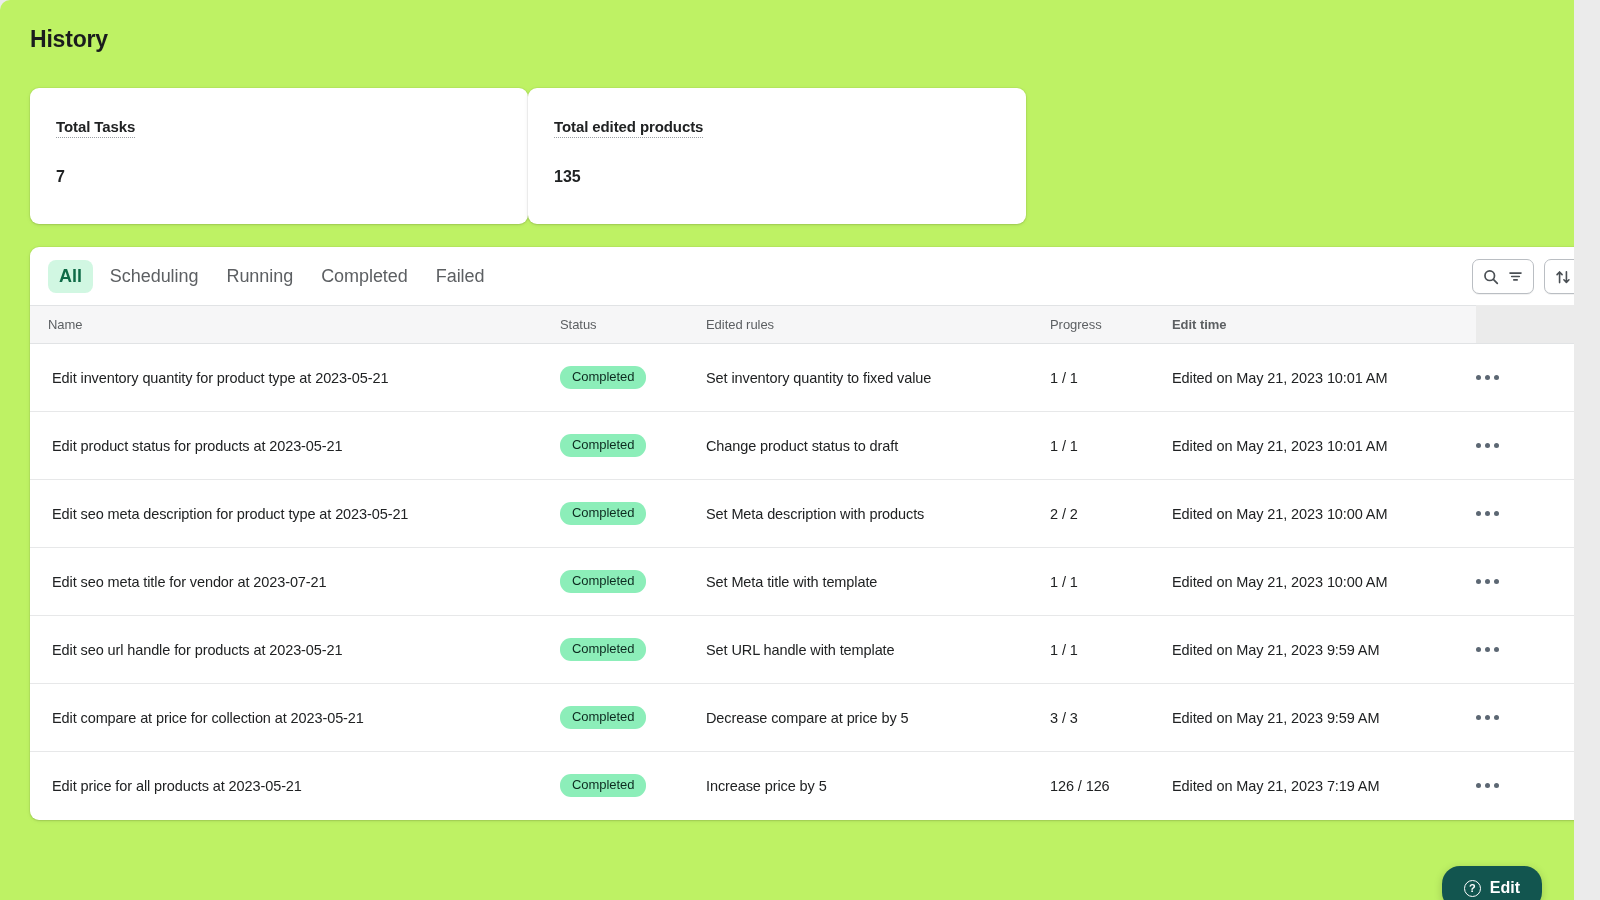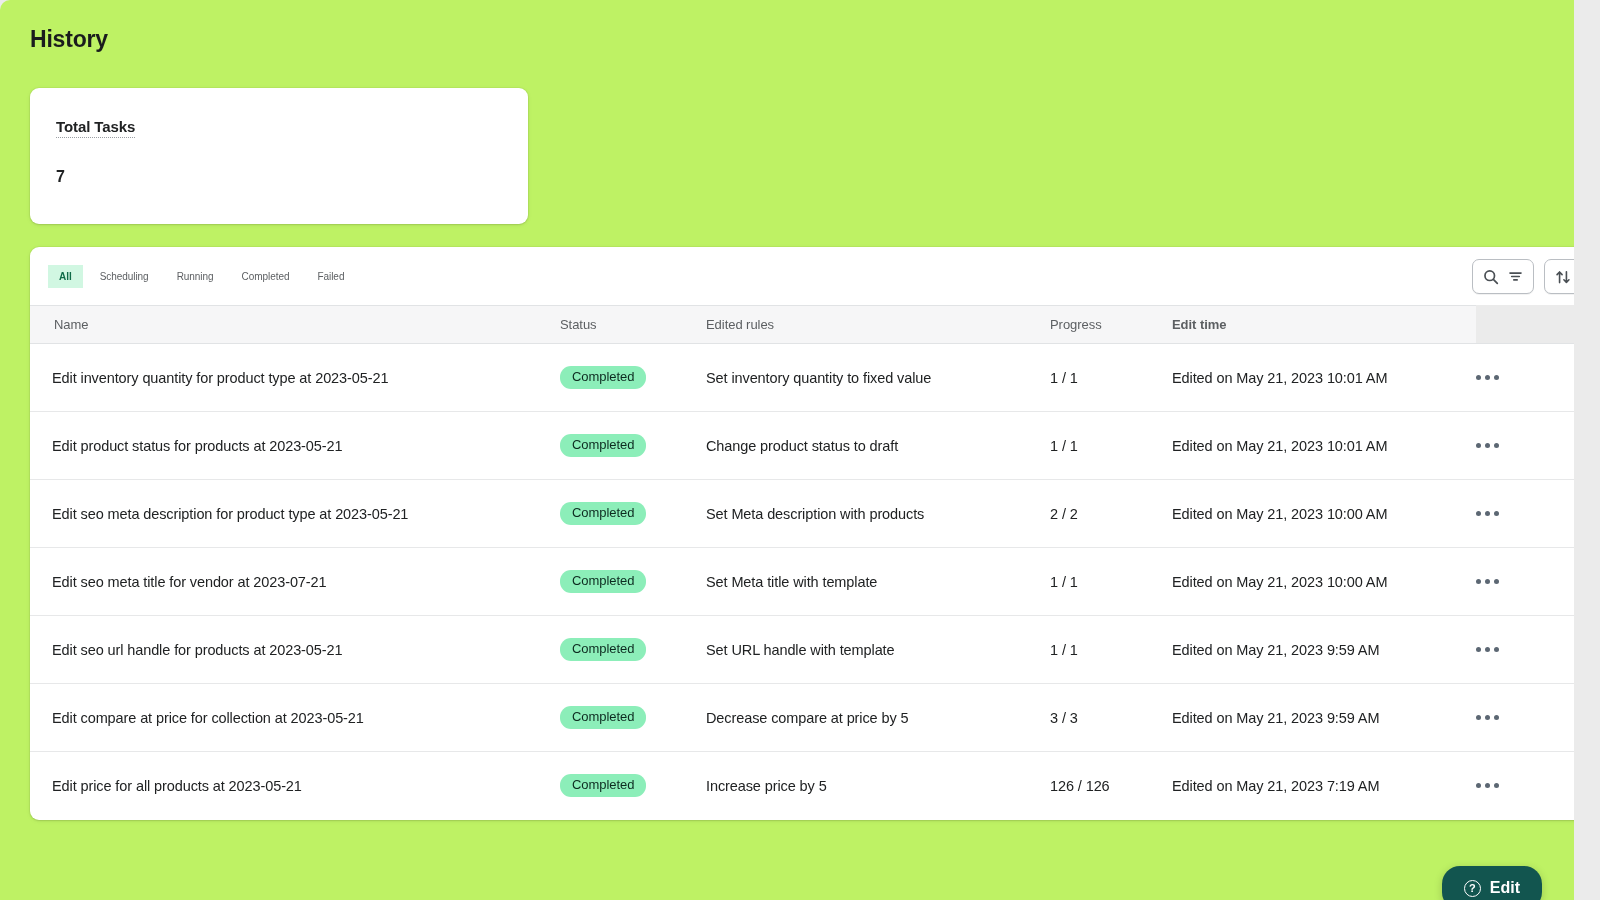--- a/index.html
+++ b/index.html
@@ -85,25 +85,25 @@
     align-items: center;
     padding: 0 16px 0 18px;
     position: relative;
   }
   .tabs {
     display: flex;
     align-items: center;
     gap: 6px;
   }
   .tab {
-    font-size: 10px;
+    font-size: 18px;
     font-weight: 500;
     color: #5c5f62;
     padding: 6px 11px;
-    border-radius: 0;
+    border-radius: 8px;
     cursor: pointer;
     white-space: nowrap;
     letter-spacing: -0.05px;
   }
   .tab.active {
     background: #d1f7e2;
     color: #0f6b47;
     font-weight: bold;
   }
 
@@ -139,21 +139,21 @@
     background: #f6f6f7;
     font-size: 13px;
     font-weight: 500;
     color: #5c5f62;
     text-align: left;
     padding: 11px 0 11px 0;
     border-top: 1px solid #e1e3e5;
     border-bottom: 1px solid #e1e3e5;
     letter-spacing: -0.05px;
   }
-  thead th.col-name     { width: 530px; padding-left: 24px; }
+  thead th.col-name     { width: 530px; padding-left: 18px; }
   thead th.col-status   { width: 146px; }
   thead th.col-rules    { width: 344px; }
   thead th.col-progress { width: 122px; }
   thead th.col-time     { width: 304px; font-weight: bold; }
   thead th.col-actions  { width: 124px; background: #ebebeb; border-top-color:#ebebeb; border-bottom-color:#e1e3e5; }
 
   tbody td {
     font-size: 14.5px;
     color: #202223;
     padding: 0;
@@ -227,20 +227,24 @@
 
   <div class="page-title">History</div>
 
   <div class="stats-row">
 
     <div class="stat-card">
       <div class="stat-label">Total Tasks</div>
       <div class="stat-value">7</div>
     </div>
 
+    <div class="stat-card">
+      <div class="stat-label">Total edited products</div>
+      <div class="stat-value">135</div>
+    </div>
 
 
   </div>
 
   <div class="table-card">
 
     <div class="toolbar">
 
       <div class="tabs">
         <div class="tab active">All</div>

